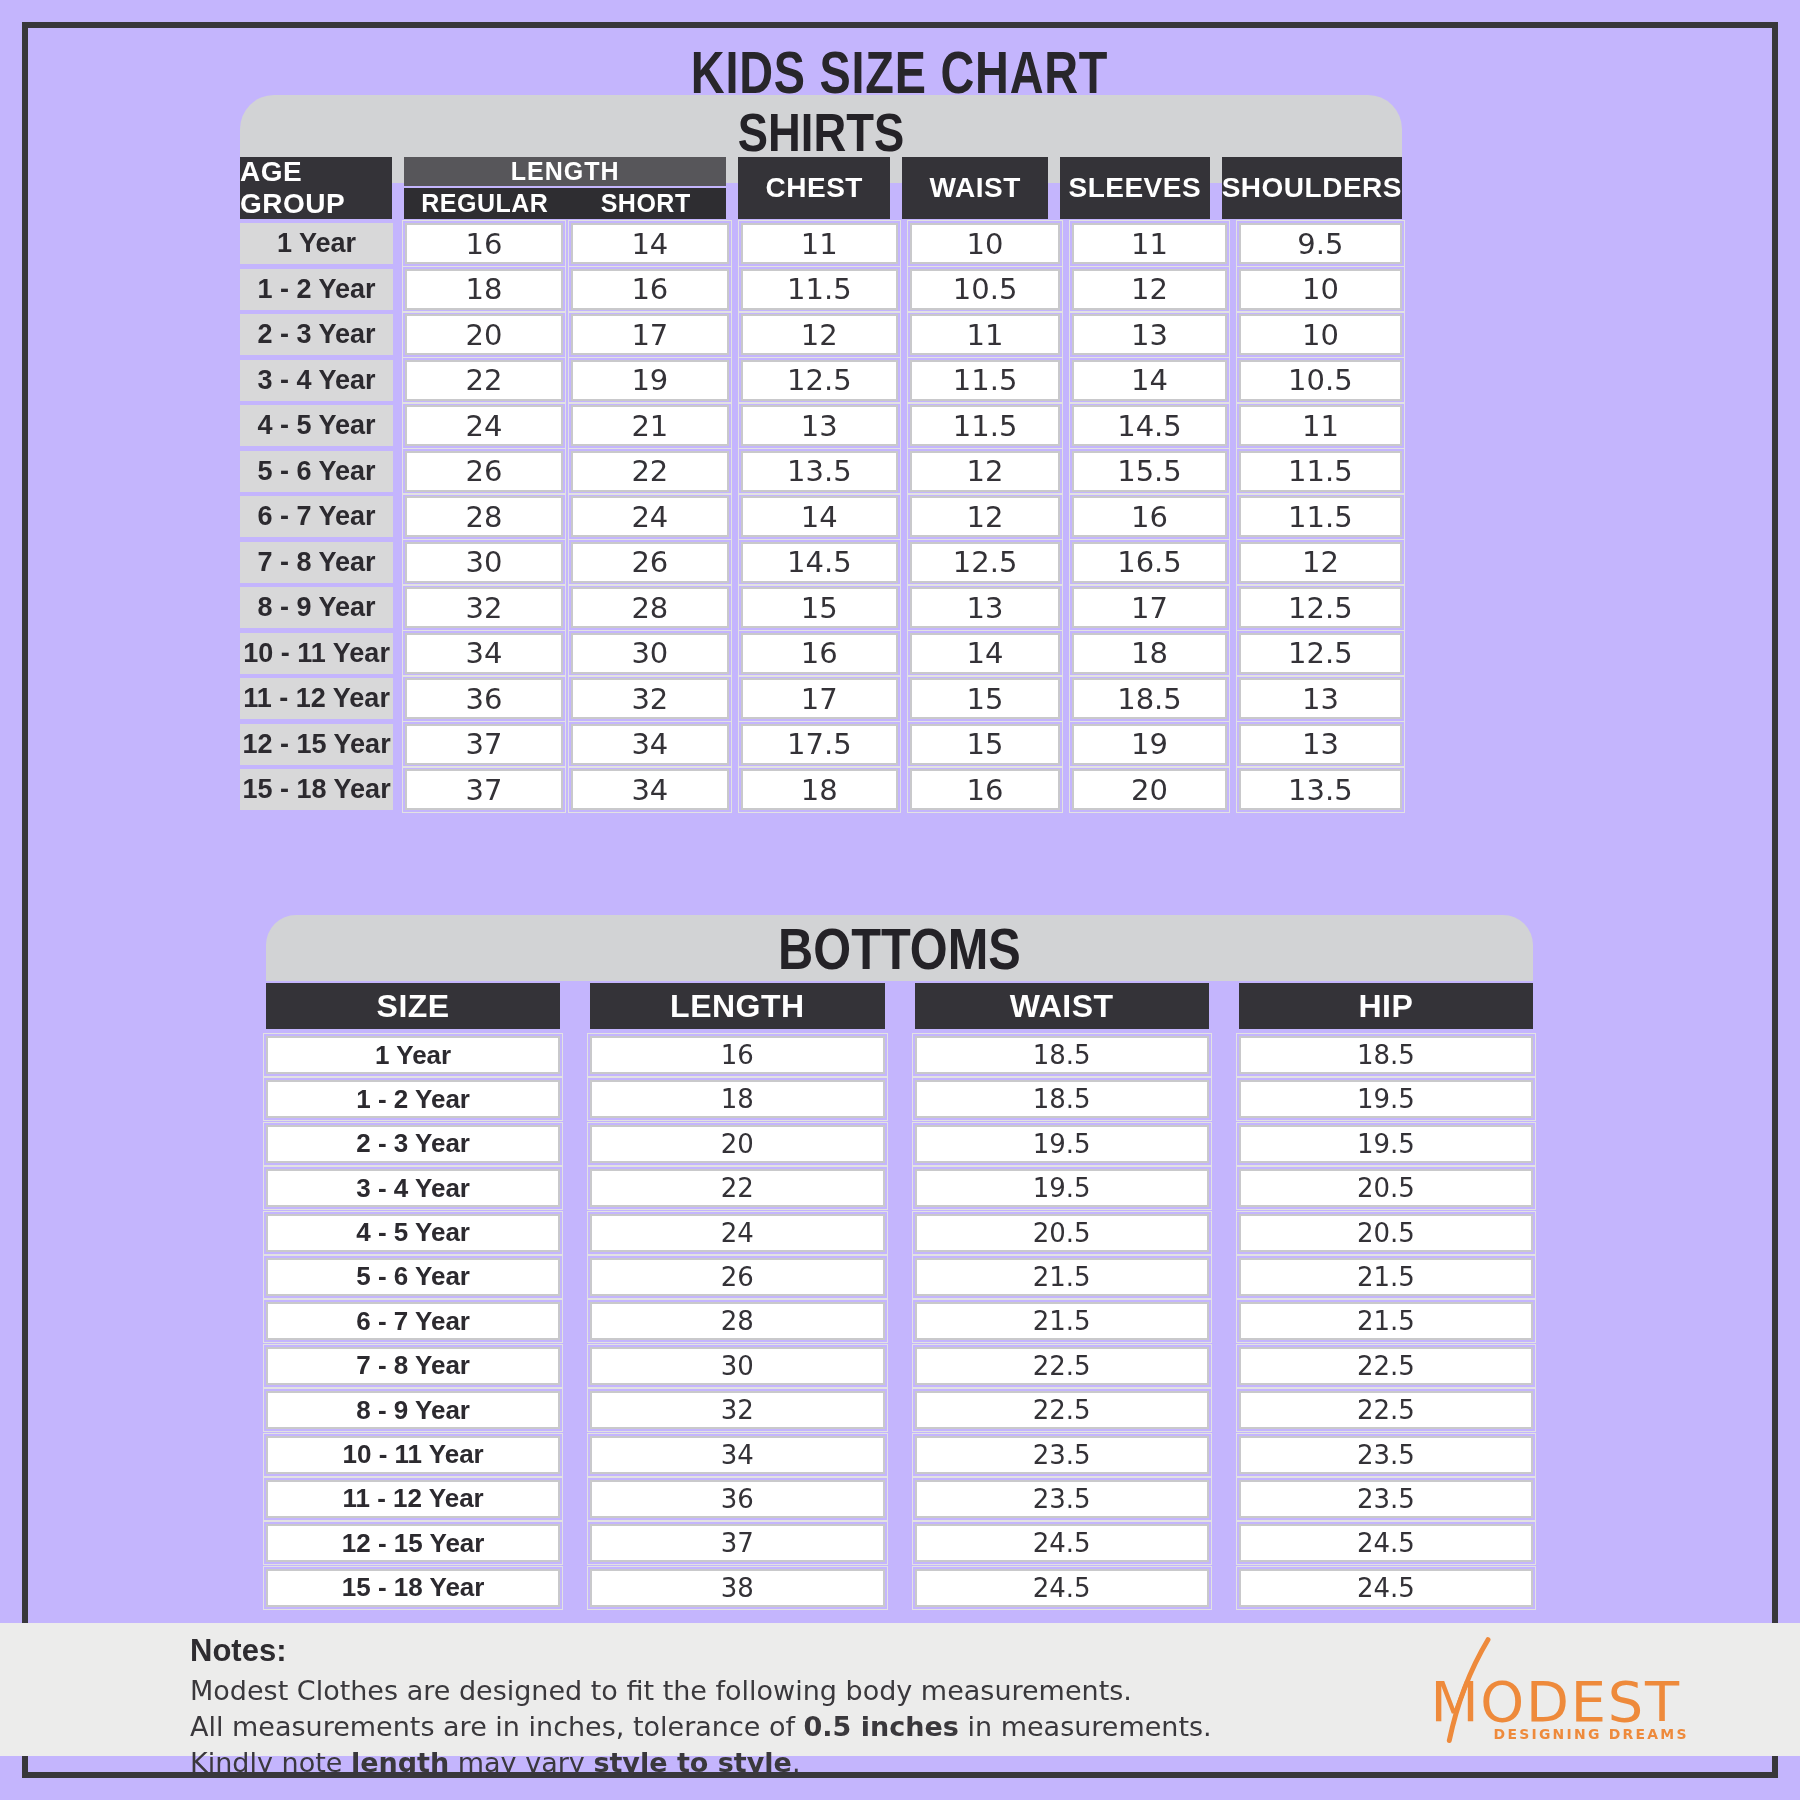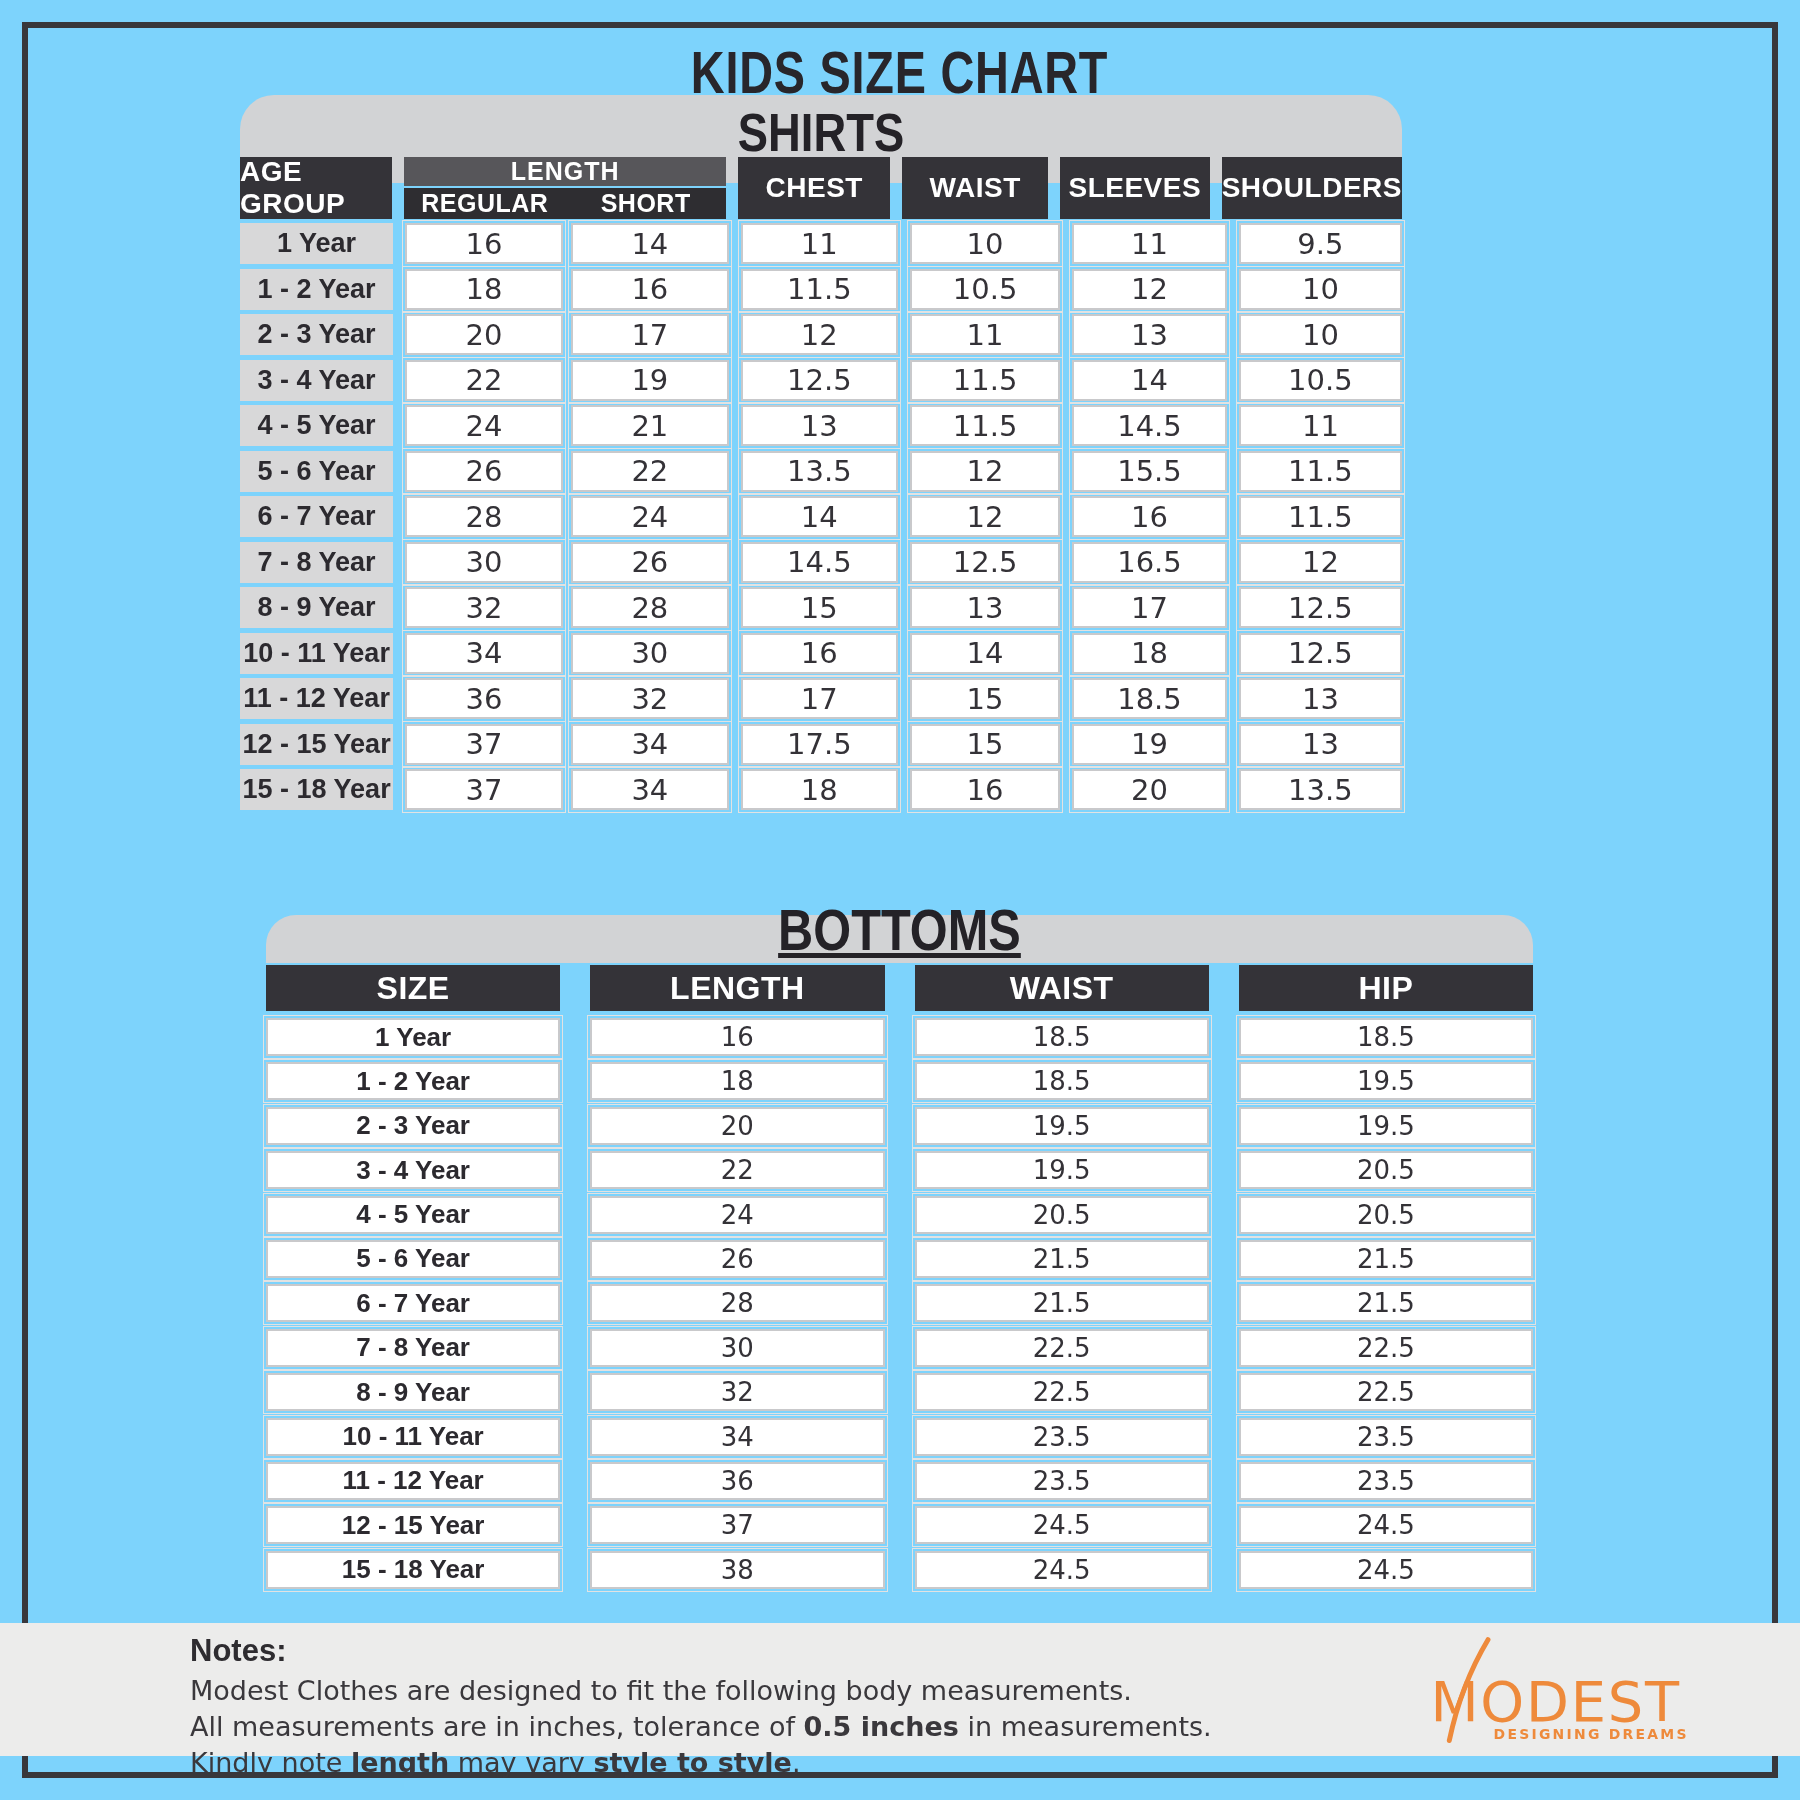--- a/index.html
+++ b/index.html
@@ -1,16 +1,16 @@
 <!DOCTYPE html>
 <html><head>
 <meta charset="utf-8">
 <style>
   html,body{margin:0;padding:0;background:#fff;}
-  .page{position:relative;width:1800px;height:1800px;background:#7dd3fc;overflow:hidden;
+  .page{position:relative;width:1800px;height:1800px;background:#c4b5fd;overflow:hidden;
         font-family:"Liberation Sans",sans-serif;color:#2a282d;}
   .frame{position:absolute;left:22px;top:22px;right:22px;bottom:22px;
          border:6px solid #38373b;z-index:2;}
   
   .title{position:absolute;left:0;top:38px;width:100%;margin:0;text-align:center;
          font-size:60px;font-weight:bold;color:#28262b;z-index:4;}
   .title span{display:inline-block;transform:scaleX(.78);transform-origin:center;letter-spacing:1px;}
   
   .banner{background:#d2d3d5;border-radius:34px 34px 0 0;display:flex;justify-content:center;color:#242227;}
   .banner span{display:inline-block;transform:scaleX(.84);transform-origin:center;font-weight:bold;}
@@ -31,21 +31,21 @@
   .rows{display:flex;flex-direction:column;gap:4.5px;margin-top:4px;}
   .srow{display:flex;gap:12px;height:41px;}
   .cell{display:flex;align-items:center;justify-content:center;}
   .gcell{background:#d8d8d9;font-weight:bold;font-size:27px;color:#2c2a2f;}
   .vcell{background:#fff;border:2px solid #c9c9cb;outline:1px solid #e2e2e2;outline-offset:2px;
          font-size:29px;color:#343237;font-family:"DejaVu Sans",sans-serif;font-weight:normal;}
   .lenpair{width:376px;display:flex;gap:8px;}
   .lenpair .vcell{flex:1;}
   
   .bottoms{position:absolute;left:266px;top:915px;width:1267px;z-index:4;}
-  .bottoms .banner{height:48px;align-items:flex-end;border-radius:30px 30px 0 0;text-decoration:underline;}
+  .bottoms .banner{height:66px;align-items:flex-start;border-radius:30px 30px 0 0;}
   .bottoms .banner span{font-size:58px;}
   .bhead{display:flex;gap:30px;margin-top:2px;}
   .bhead .hbox{flex:1;height:46px;font-size:32px;}
   .brows{display:flex;flex-direction:column;gap:6.4px;margin-top:7px;}
   .brow{display:flex;gap:30px;height:38px;}
   .brow .cell{flex:1;}
   .brow .vcell{font-size:26px;}
   .sizecell{font-weight:bold;font-size:26px;font-family:"Liberation Sans",sans-serif;color:#2c2a2f;}
   
   .notesband{position:absolute;left:0;top:1623px;width:1800px;height:133px;background:#ececeb;z-index:3;}

